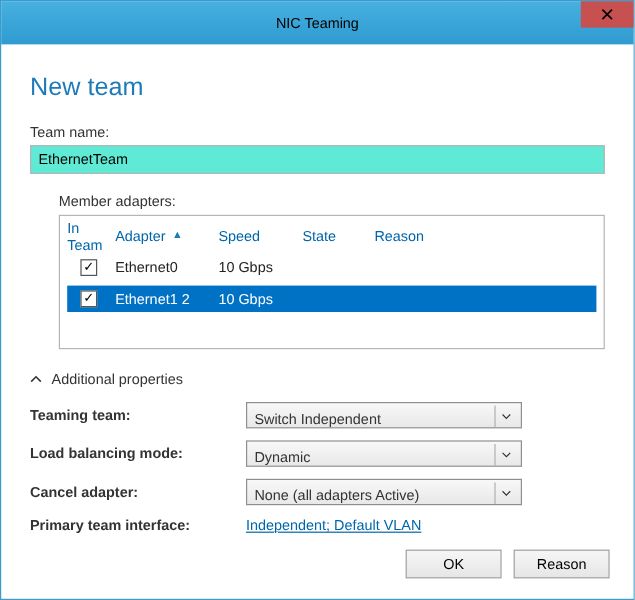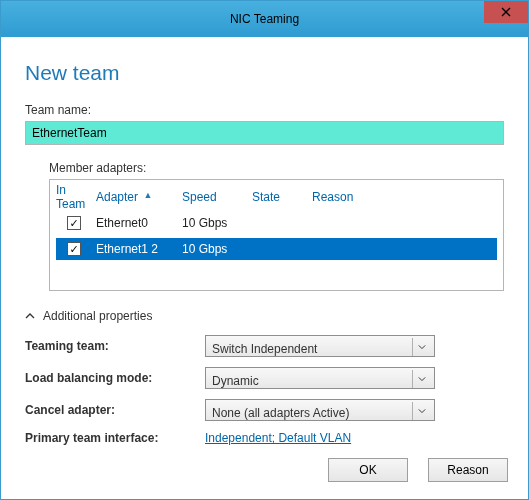--- a/index.html
+++ b/index.html
@@ -45,21 +45,21 @@
   .props { margin-top:12px; }
   .prop-row { display:flex; align-items:center; margin-bottom:10px; }
   .prop-label { width:180px; font-size:12px; }
   .prop-label.bold { font-weight:600; }
   .dropdown { flex:0 0 230px; height:22px; border:1px solid #8e8e8e; background:linear-gradient(#f8f8f8,#e8e8e8); display:flex; align-items:flex-end; justify-content:space-between; padding:0 4px 0 6px; font-size:12px; cursor:pointer; }
   .dropdown .arrow-box { width:18px; height:18px; border-left:1px solid #b0b0b0; display:flex; align-items:center; justify-content:center; }
   .dropdown .arrow-box svg { width:8px; height:8px; }
 
   .link { color:#0066aa; text-decoration:underline; cursor:pointer; font-size:12px; }
 
-  .footer { height:48px; border-top:0; display:flex; justify-content:flex-end; align-items:center; gap:20px; padding:0 20px 14px 0; }
+  .footer { height:48px; border-top:0; display:flex; justify-content:flex-end; align-items:center; gap:10px; padding:0 20px 14px 0; }
   .btn { width:80px; height:24px; border:1px solid #9e9e9e; background:linear-gradient(#f6f6f6,#e6e6e6); font-size:12px; font-family:inherit; cursor:pointer; }
 </style>
 </head>
 <body>
 
 <div class="window">
 
   <div class="titlebar">
     <span class="title">NIC Teaming</span>
     <div class="close-btn">

